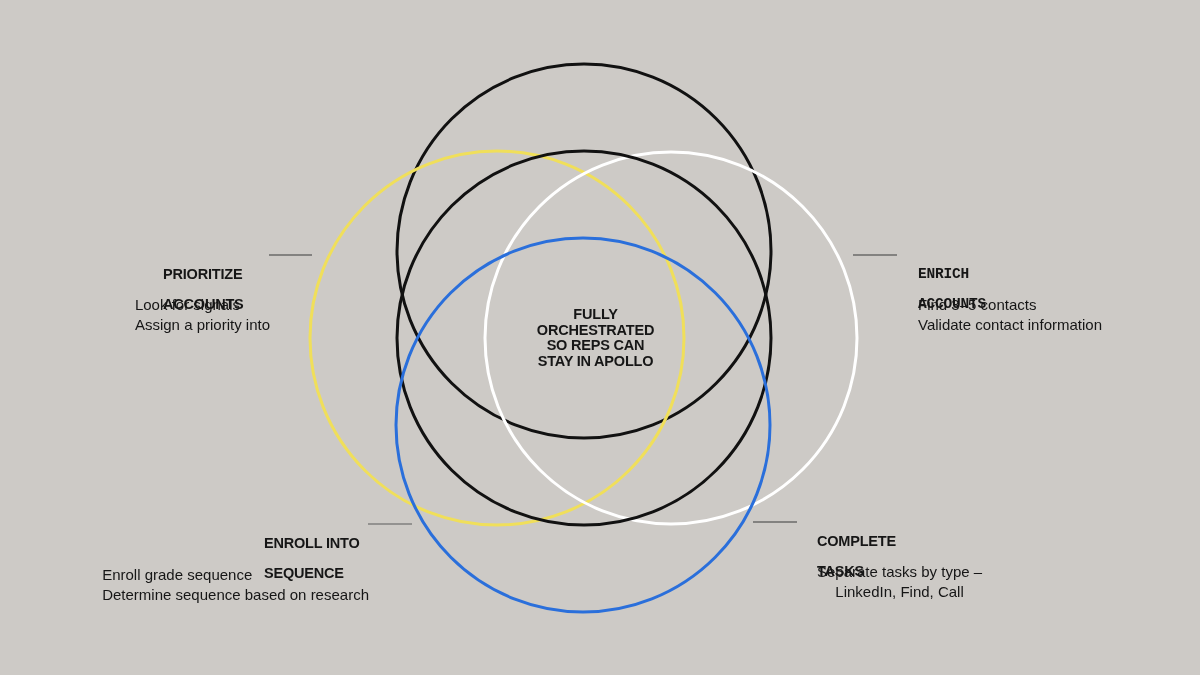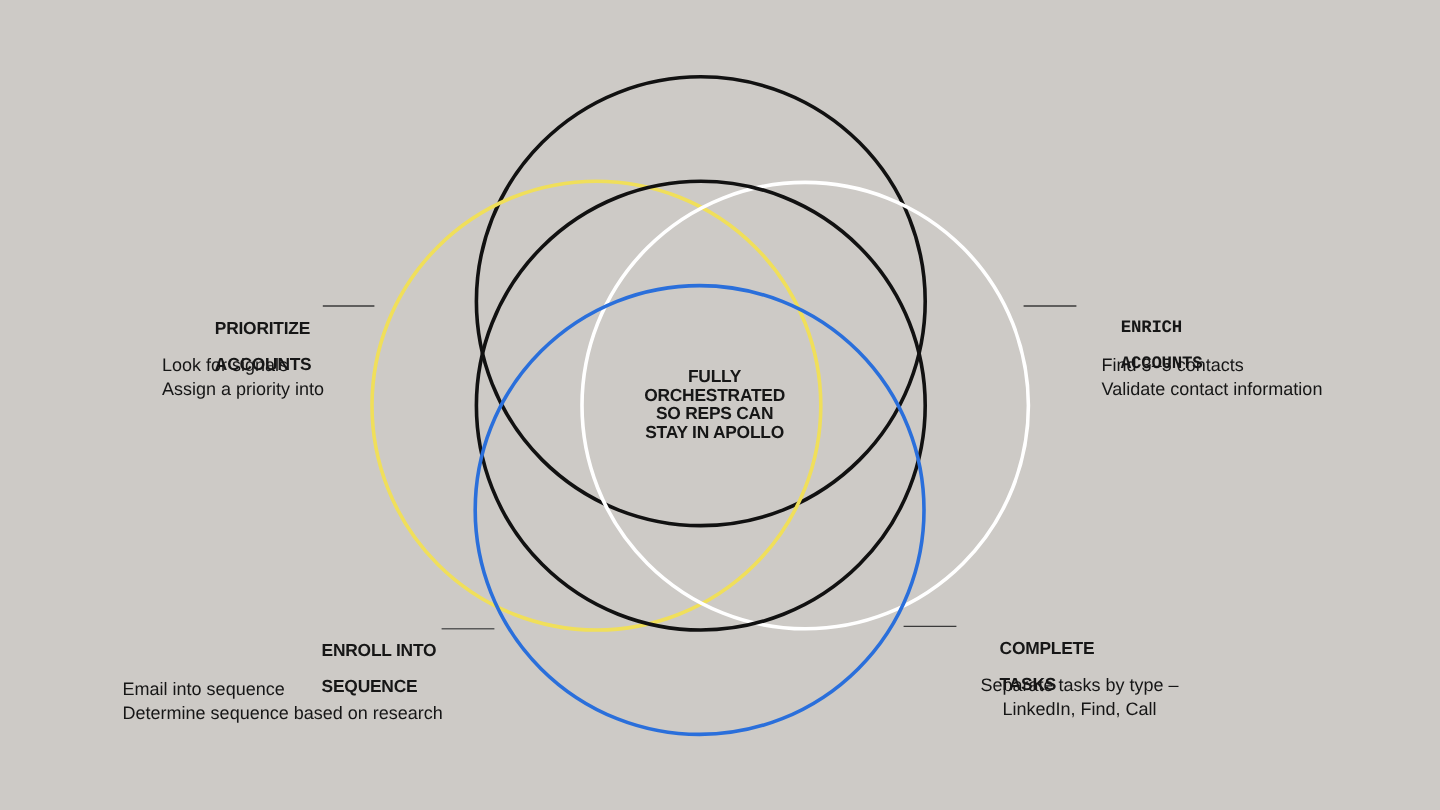--- a/index.html
+++ b/index.html
@@ -13,21 +13,20 @@
     svg.venn { position: absolute; left: 0; top: 0; }
     .heading {
       position: absolute;
       font-family: "Liberation Sans", sans-serif;
       font-weight: 700;
       font-size: 14.5px;
       line-height: 15px;
       letter-spacing: -0.2px;
       text-transform: uppercase;
       white-space: pre-line;
-      margin-left: 16px;
     }
     .body {
       position: absolute;
       font-family: "Liberation Sans", sans-serif;
       font-size: 15px;
       line-height: 19.5px;
       white-space: nowrap;
     }
     .body div { white-space: nowrap; }
     .right { text-align: left; }
@@ -77,26 +76,26 @@
 
 <div class="heading" style="left:918px; top:252px;font-family:Liberation Mono, monospace;">
   <div>ENRICH</div>
   <div>ACCOUNTS</div>
 </div>
 <div class="body" style="left:918px; top:295px;">
   <div>Find 3–5 contacts</div>
   <div>Validate contact information</div>
 </div>
 
-<div class="heading" style="left:252px; top:521px;">
+<div class="heading" style="left:264px; top:521px;">
   <div>ENROLL INTO</div>
   <div>SEQUENCE</div>
 </div>
 <div class="body right" style="right:831px; top:565px;">
-  <div>Email into sequence</div>
+  <div>Enroll grade sequence</div>
   <div>Determine sequence based on research</div>
 </div>
 
 <div class="heading" style="left:817px; top:519px;">
   <div>COMPLETE</div>
   <div>TASKS</div>
 </div>
 <div class="body" style="left:817px; top:562px;text-align:center;">
   <div>Separate tasks by type –</div>
   <div>LinkedIn, Find, Call</div>

